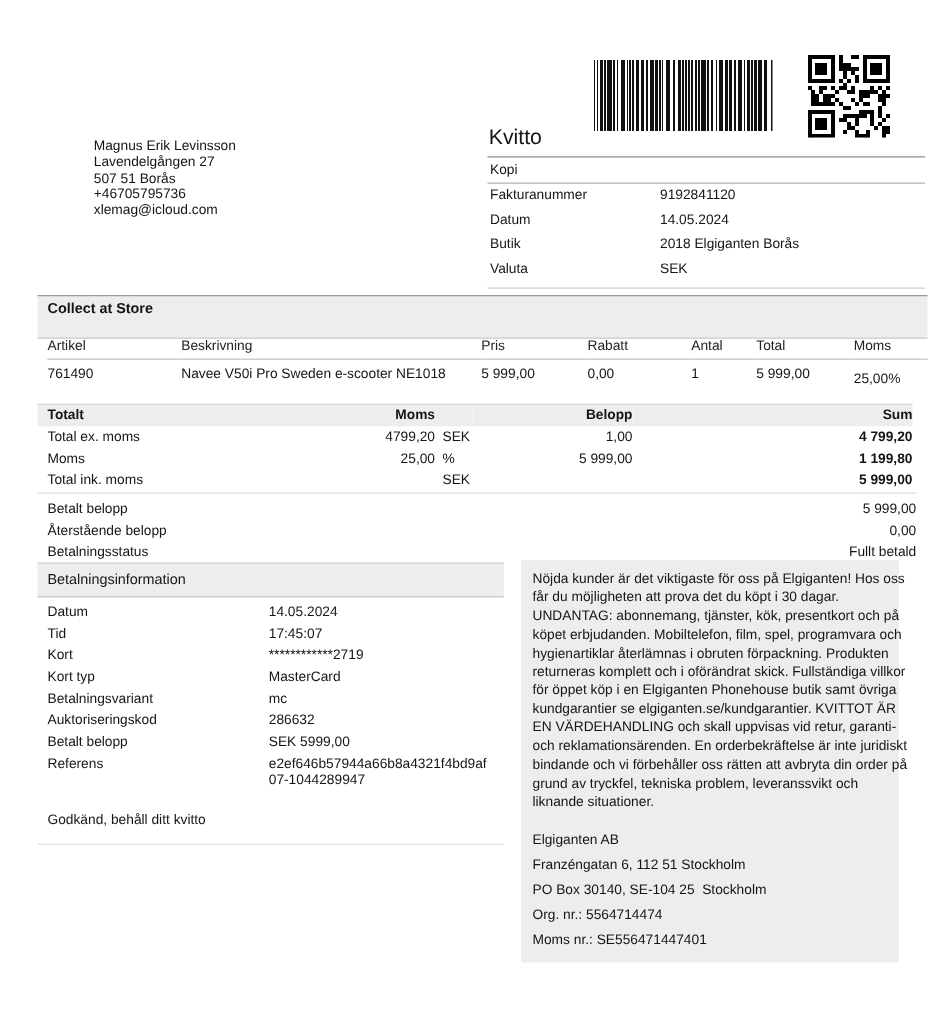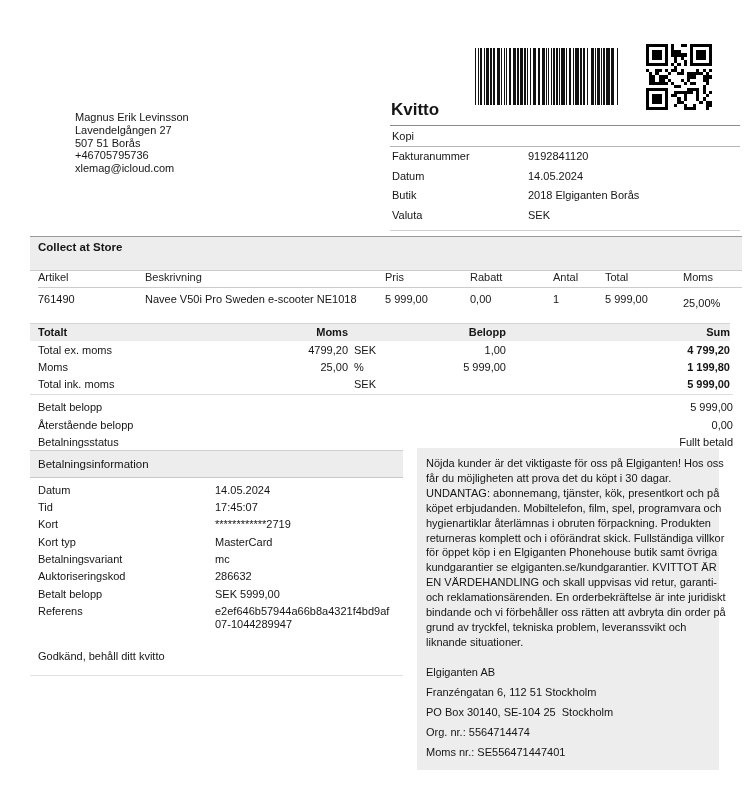--- a/index.html
+++ b/index.html
@@ -8,21 +8,21 @@
 
   
   .customer{position:absolute;left:55px;top:111px;font-weight:normal;line-height:12.8px;margin-left:20px;}
 
   
   .barcode{position:absolute;left:475px;top:48px;width:143px;height:57px;}
   .qrcode{position:absolute;left:646px;top:44px;width:66px;height:66px;}
 
   
   .kvitto{position:absolute;left:390px;top:100px;width:350px;border-bottom:1px solid #cfcfcf;padding-bottom:5px;}
-  .kvitto-title{font-size:17px;font-weight:bold;padding:0 0 5px 1px;border-bottom:1px solid #8c8c8c;}
+  .kvitto-title{font-size:17px;font-weight:normal;padding:0 0 5px 1px;border-bottom:1px solid #8c8c8c;}
   .kopi-row{padding:4px 0 4px 2px;border-bottom:1px solid #b3b3b3;}
   .kv-row{display:flex;padding:3px 0 3px 2px;line-height:13.5px;}
   .kv-label{width:136px;flex-shrink:0;}
 
   
   .collect-band{position:absolute;left:30px;top:236px;width:712px;height:35px;box-sizing:border-box;
         background:#ededed;border-top:1px solid #9a9a9a;border-bottom:1px solid #cccccc;
         font-weight:bold;padding-left:8px;line-height:21px;font-size:11.5px;}
 
   

